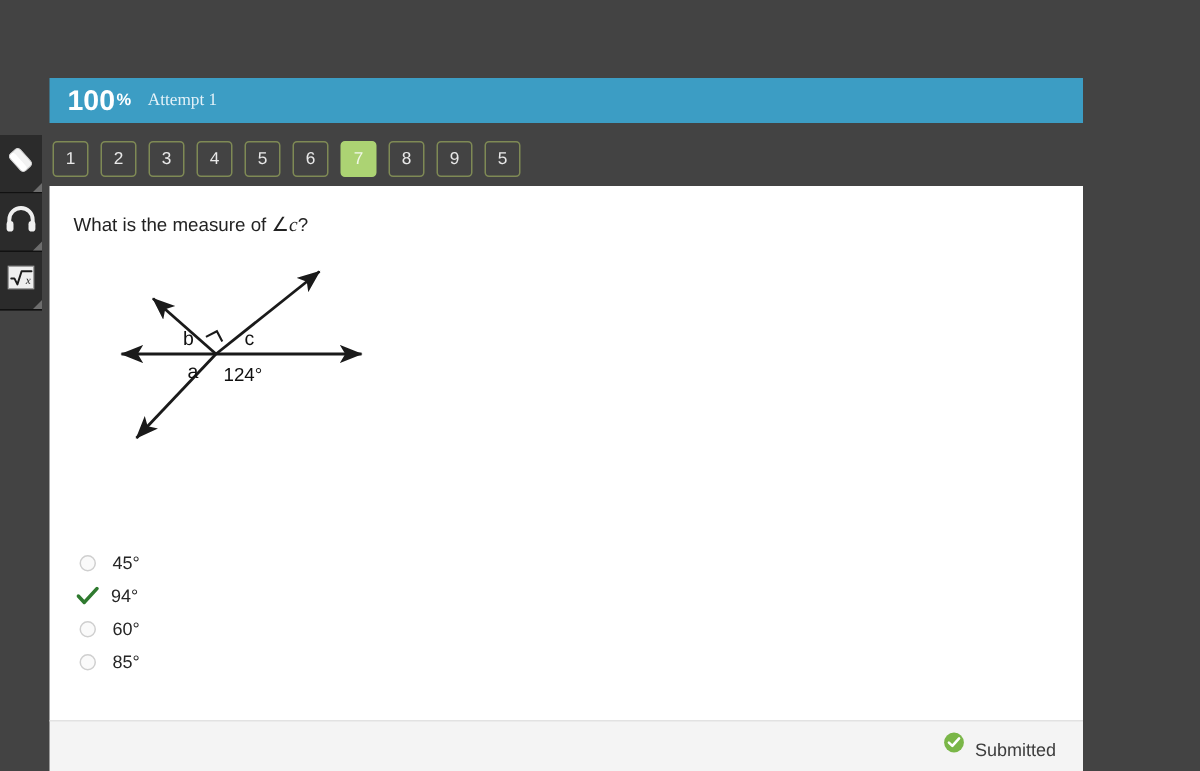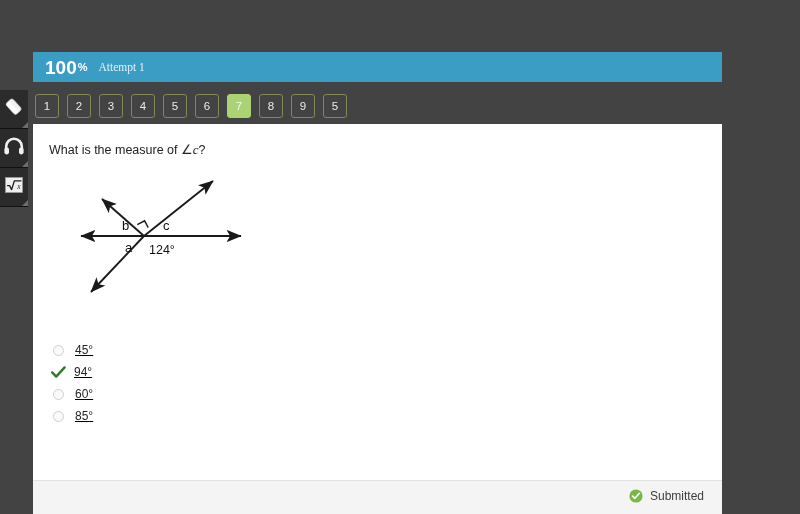--- a/index.html
+++ b/index.html
@@ -161,22 +161,21 @@
   .figure {
     position: absolute;
     left: 40px;
     top: 50px;
   }
 
   
   .options {
     position: absolute;
     left: 18px;
-    top: 215px;
-    text-decoration: underline;
+    top: 240px;
   }
   .option-row {
     display: flex;
     align-items: center;
     height: 22px;
   }
   .radio {
     width: 11px;
     height: 11px;
     border-radius: 50%;
@@ -209,21 +208,21 @@
     background: #f4f4f4;
     border-top: 1px solid #e2e2e2;
     box-sizing: border-box;
     display: flex;
     align-items: center;
     justify-content: flex-end;
     padding-right: 18px;
   }
   .submitted-wrap {
     display: flex;
-    align-items: flex-start;
+    align-items: flex-end;
     gap: 7px;
   }
   .submitted-label {
     font-size: 12px;
     color: #3d3d3d;
   }
 </style>
 </head>
 <body>
 

